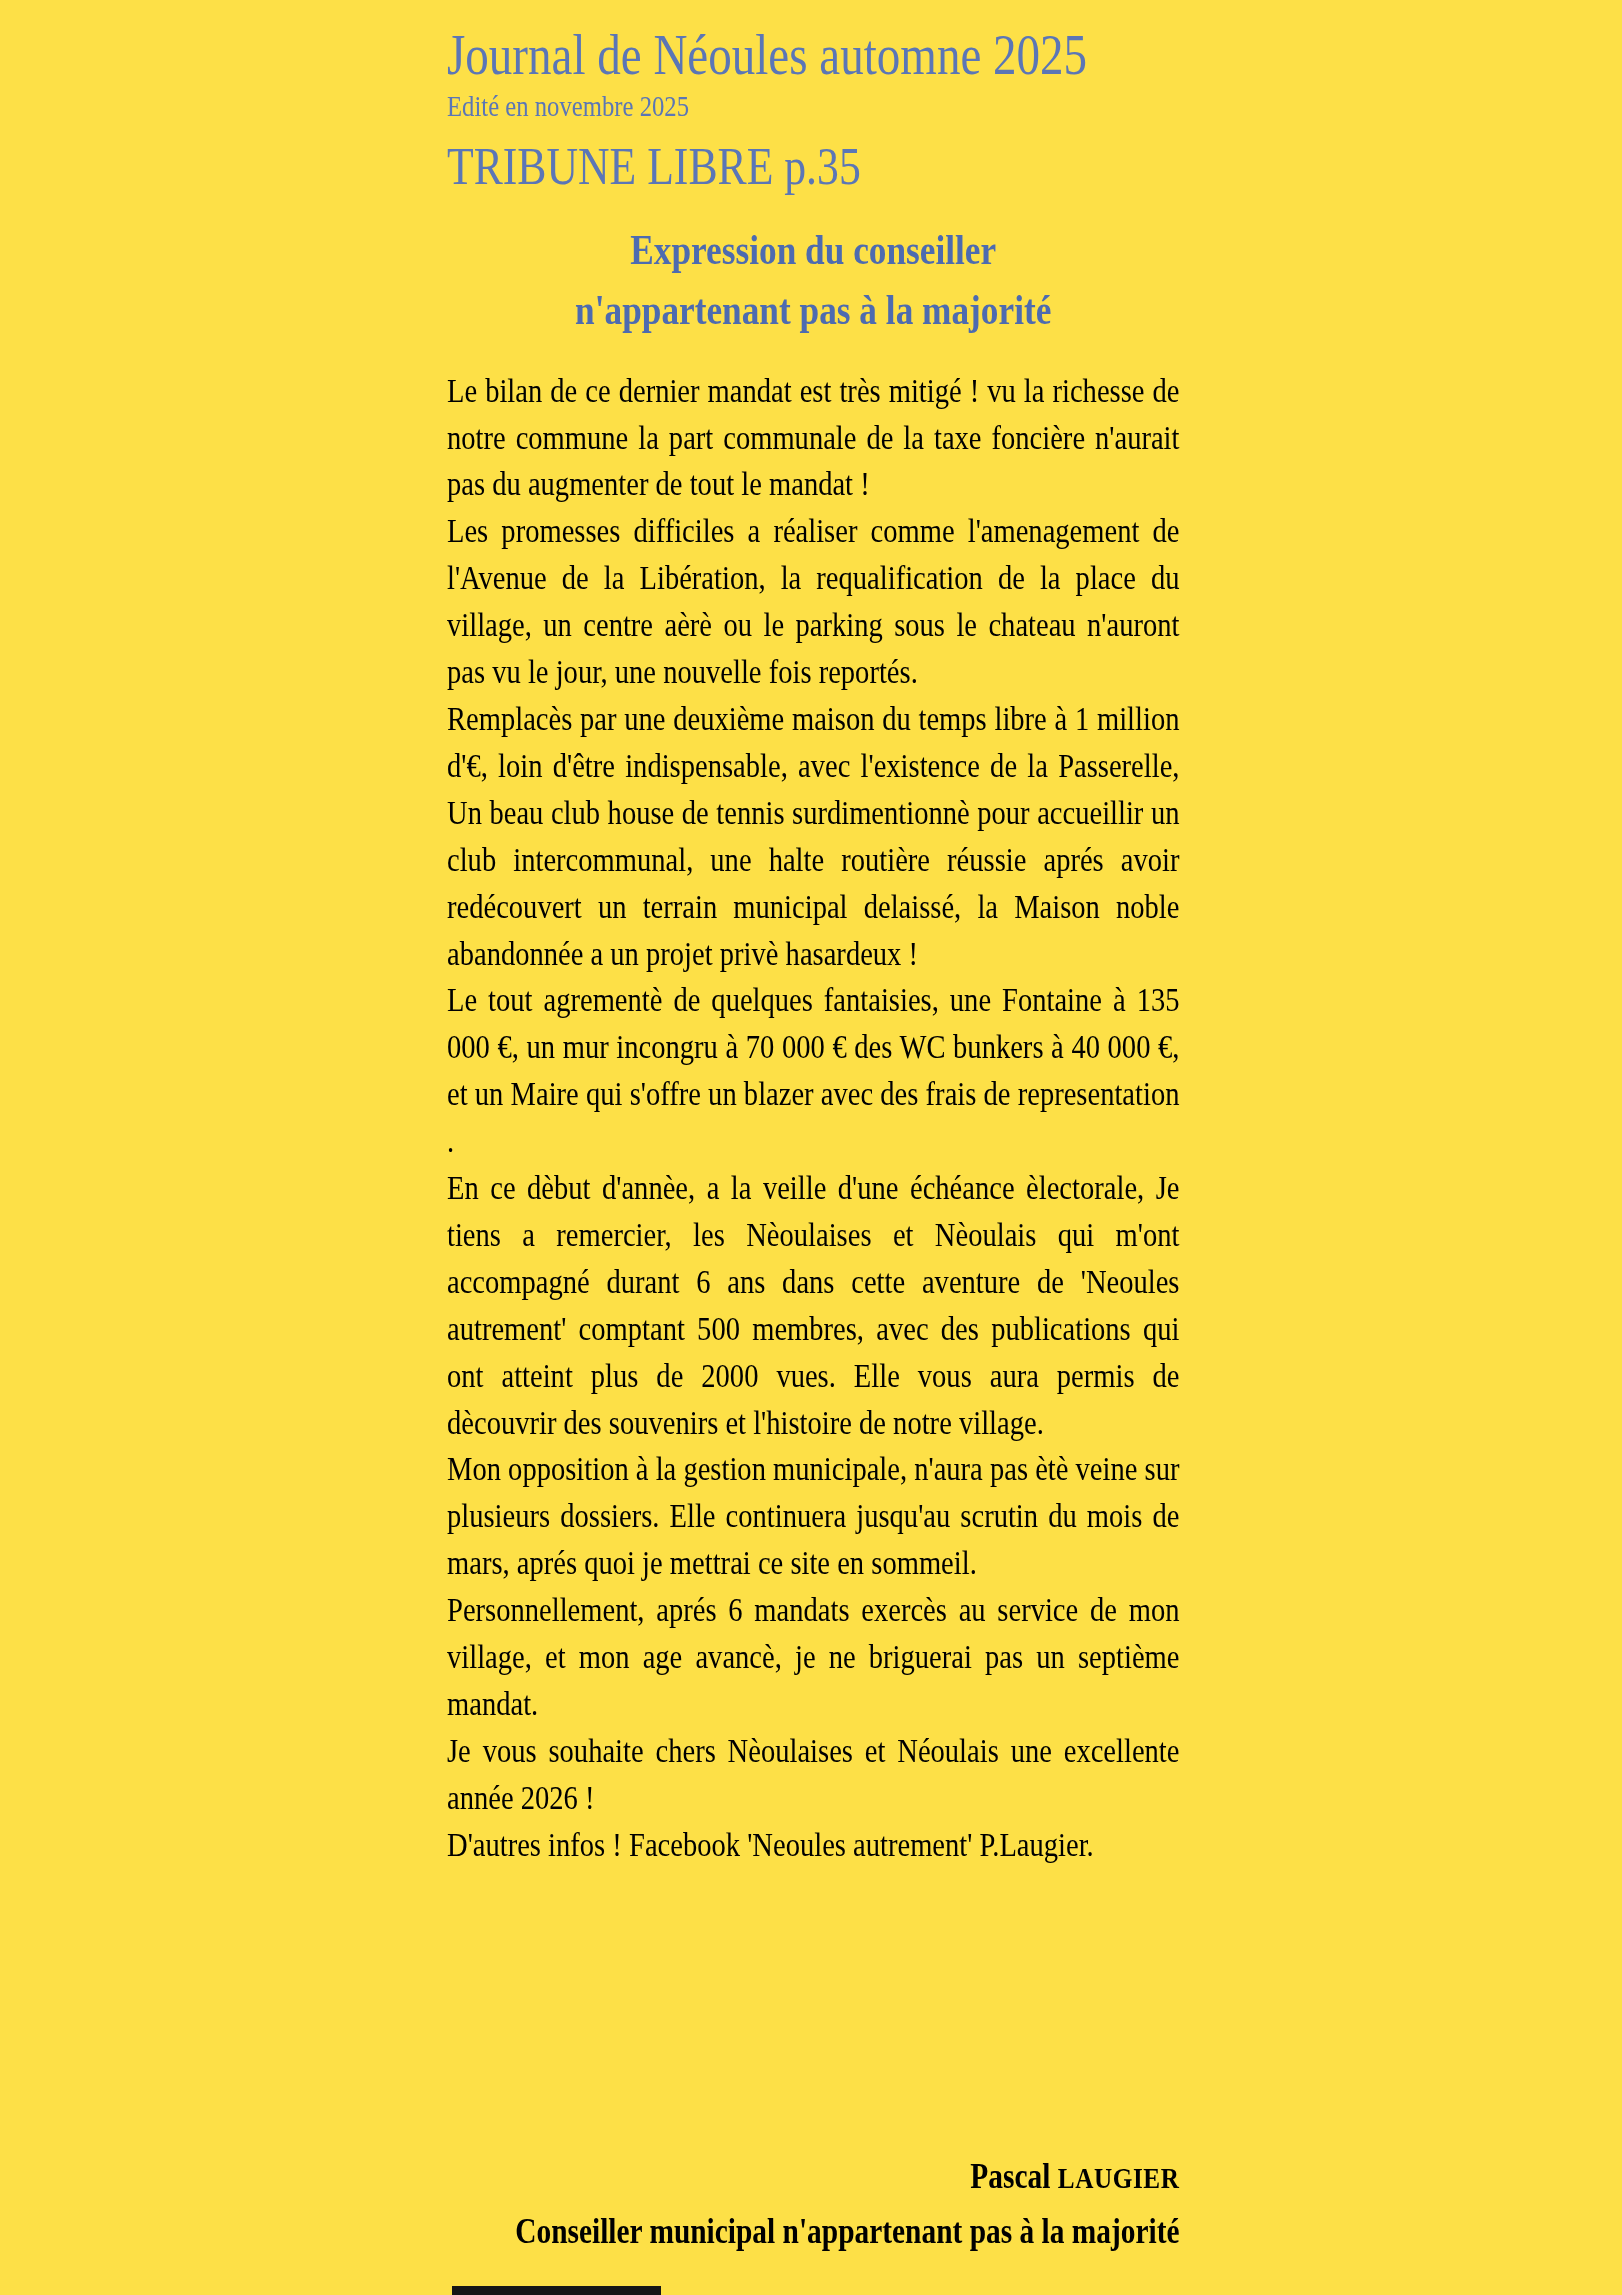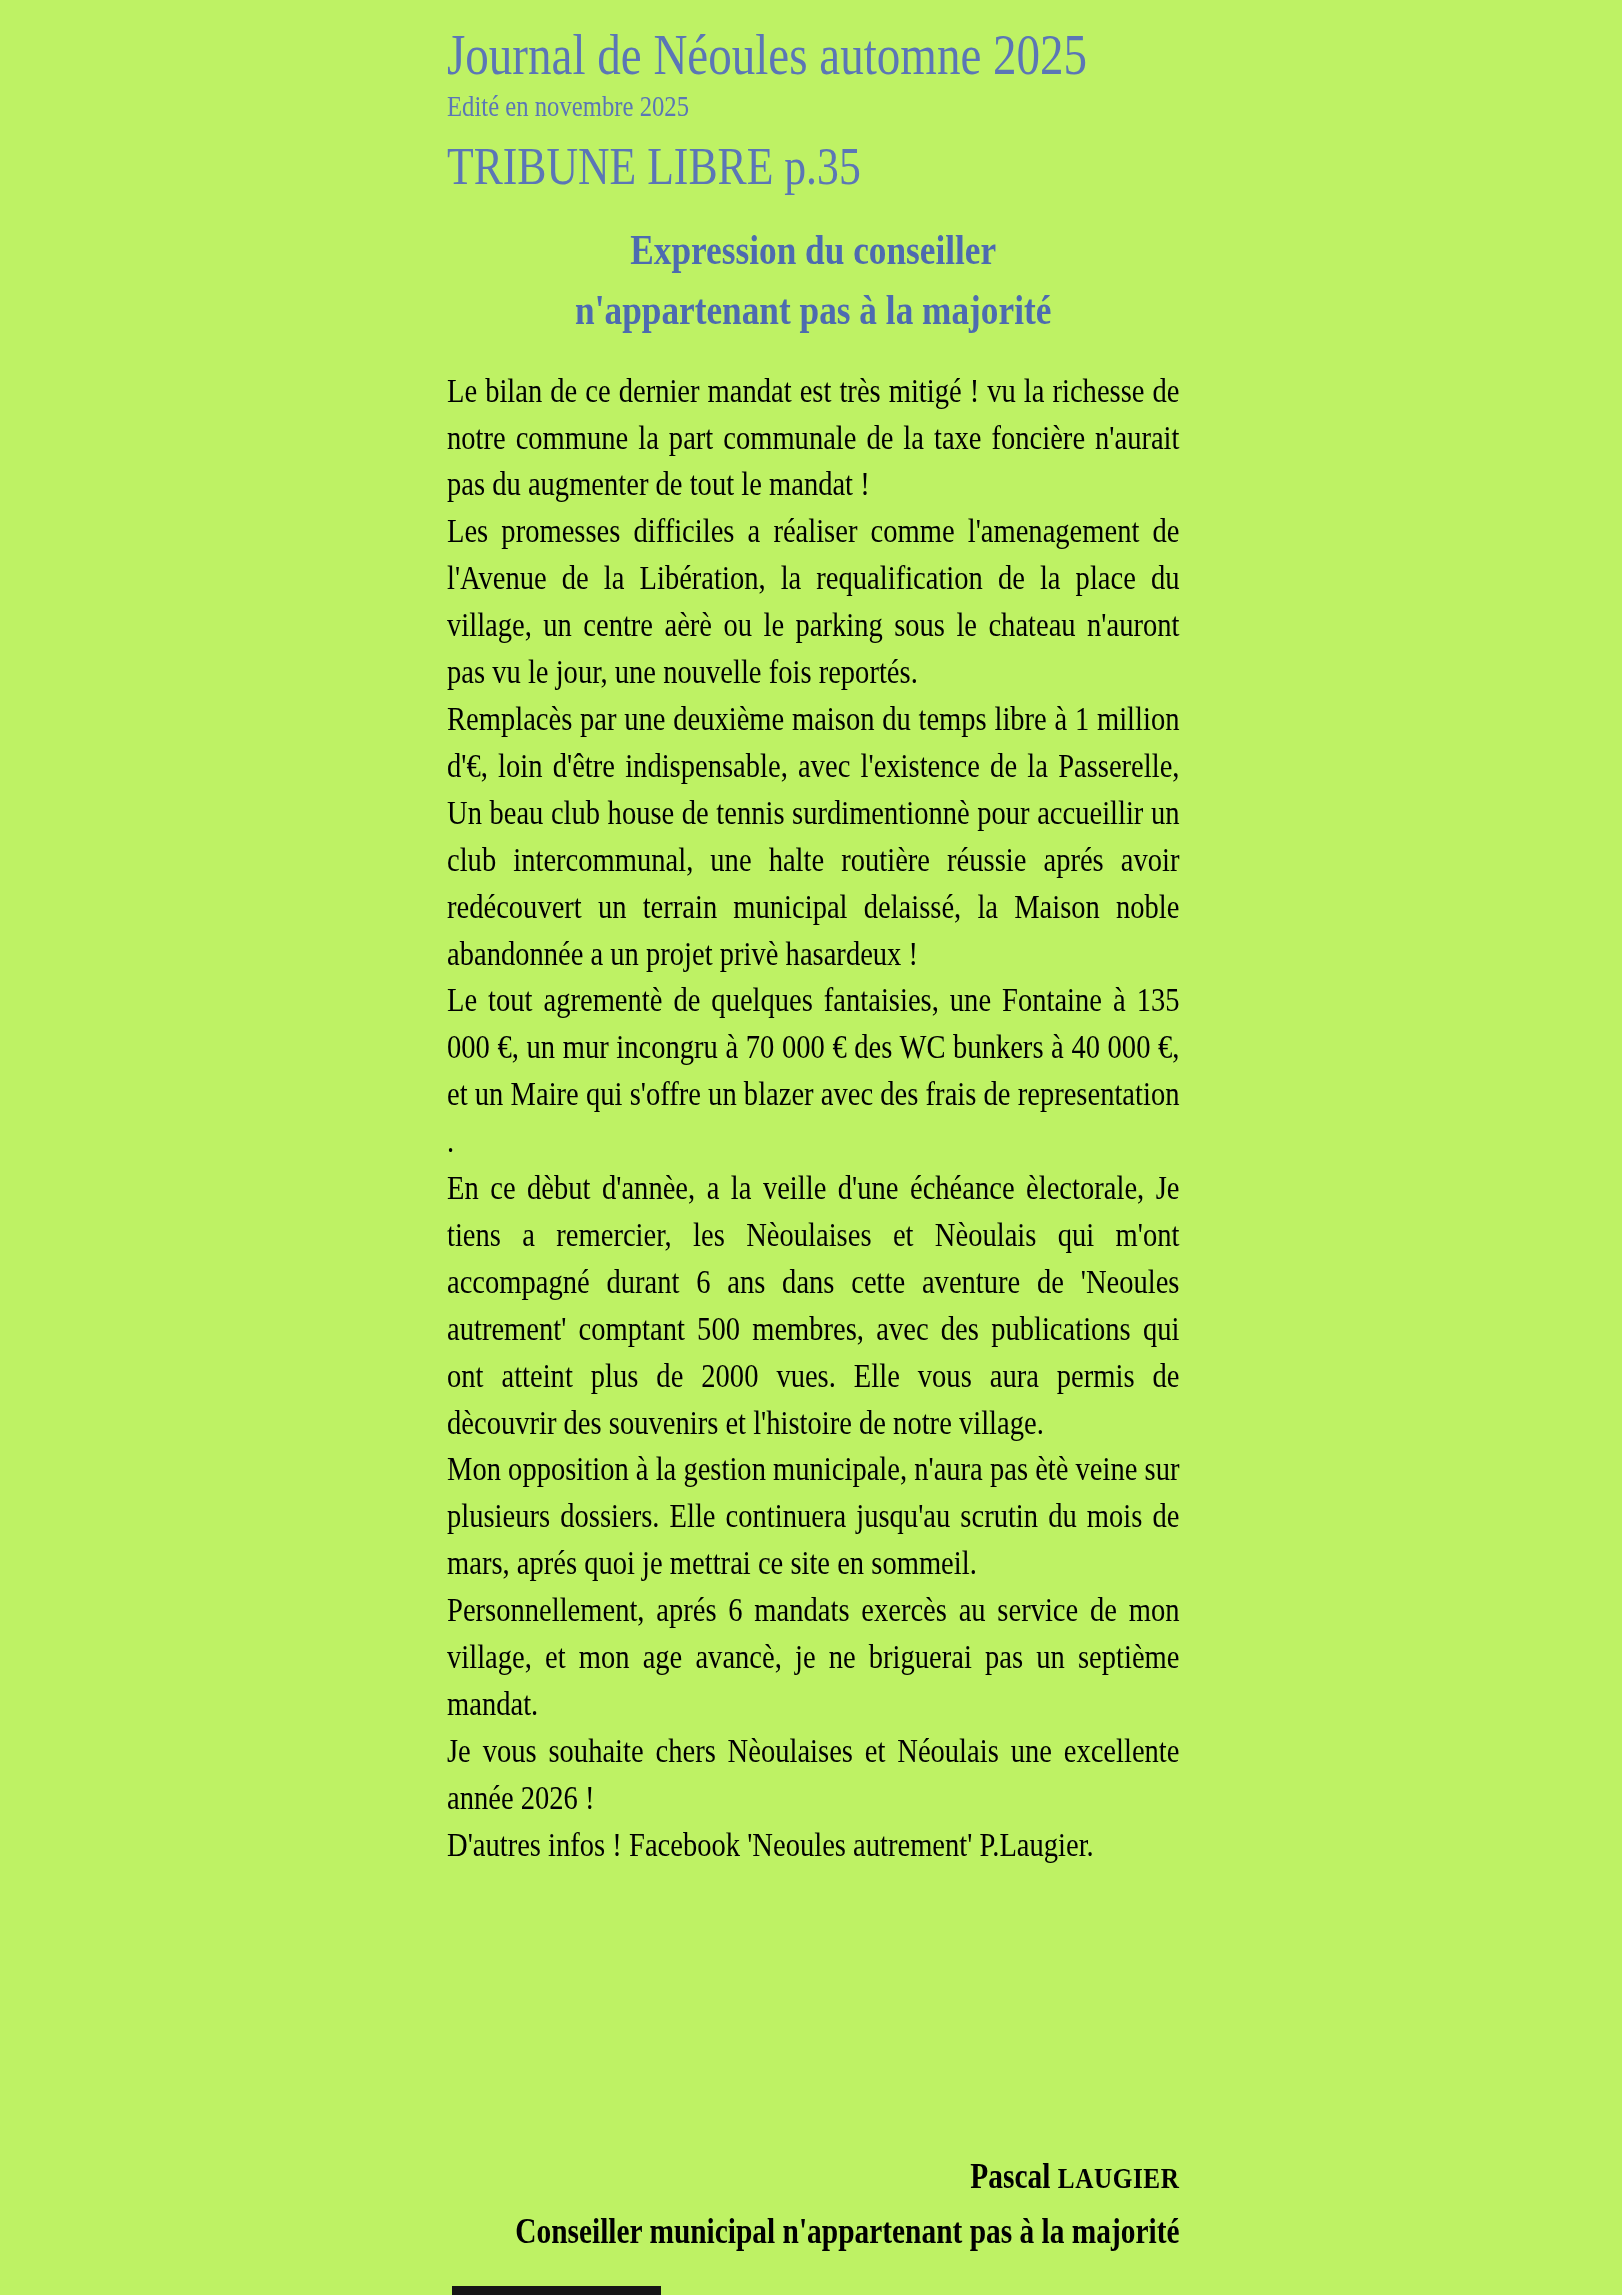--- a/index.html
+++ b/index.html
@@ -3,21 +3,21 @@
 <meta charset="utf-8">
 <style>
   html, body { margin: 0; padding: 0; }
   body {
     width: 1623px; height: 2295px;
     background: #ffffff;
     font-family: "Liberation Serif", serif;
     position: relative;
     overflow: hidden;
   }
-  .page { position: absolute; inset: 0; background: #bef264; }
+  .page { position: absolute; inset: 0; background: #fde047; }
 
   
   .content {
     position: absolute;
     left: 447px; top: 0;
     width: 872px;
     transform: scaleX(0.84);
     transform-origin: top left;
   }
 

